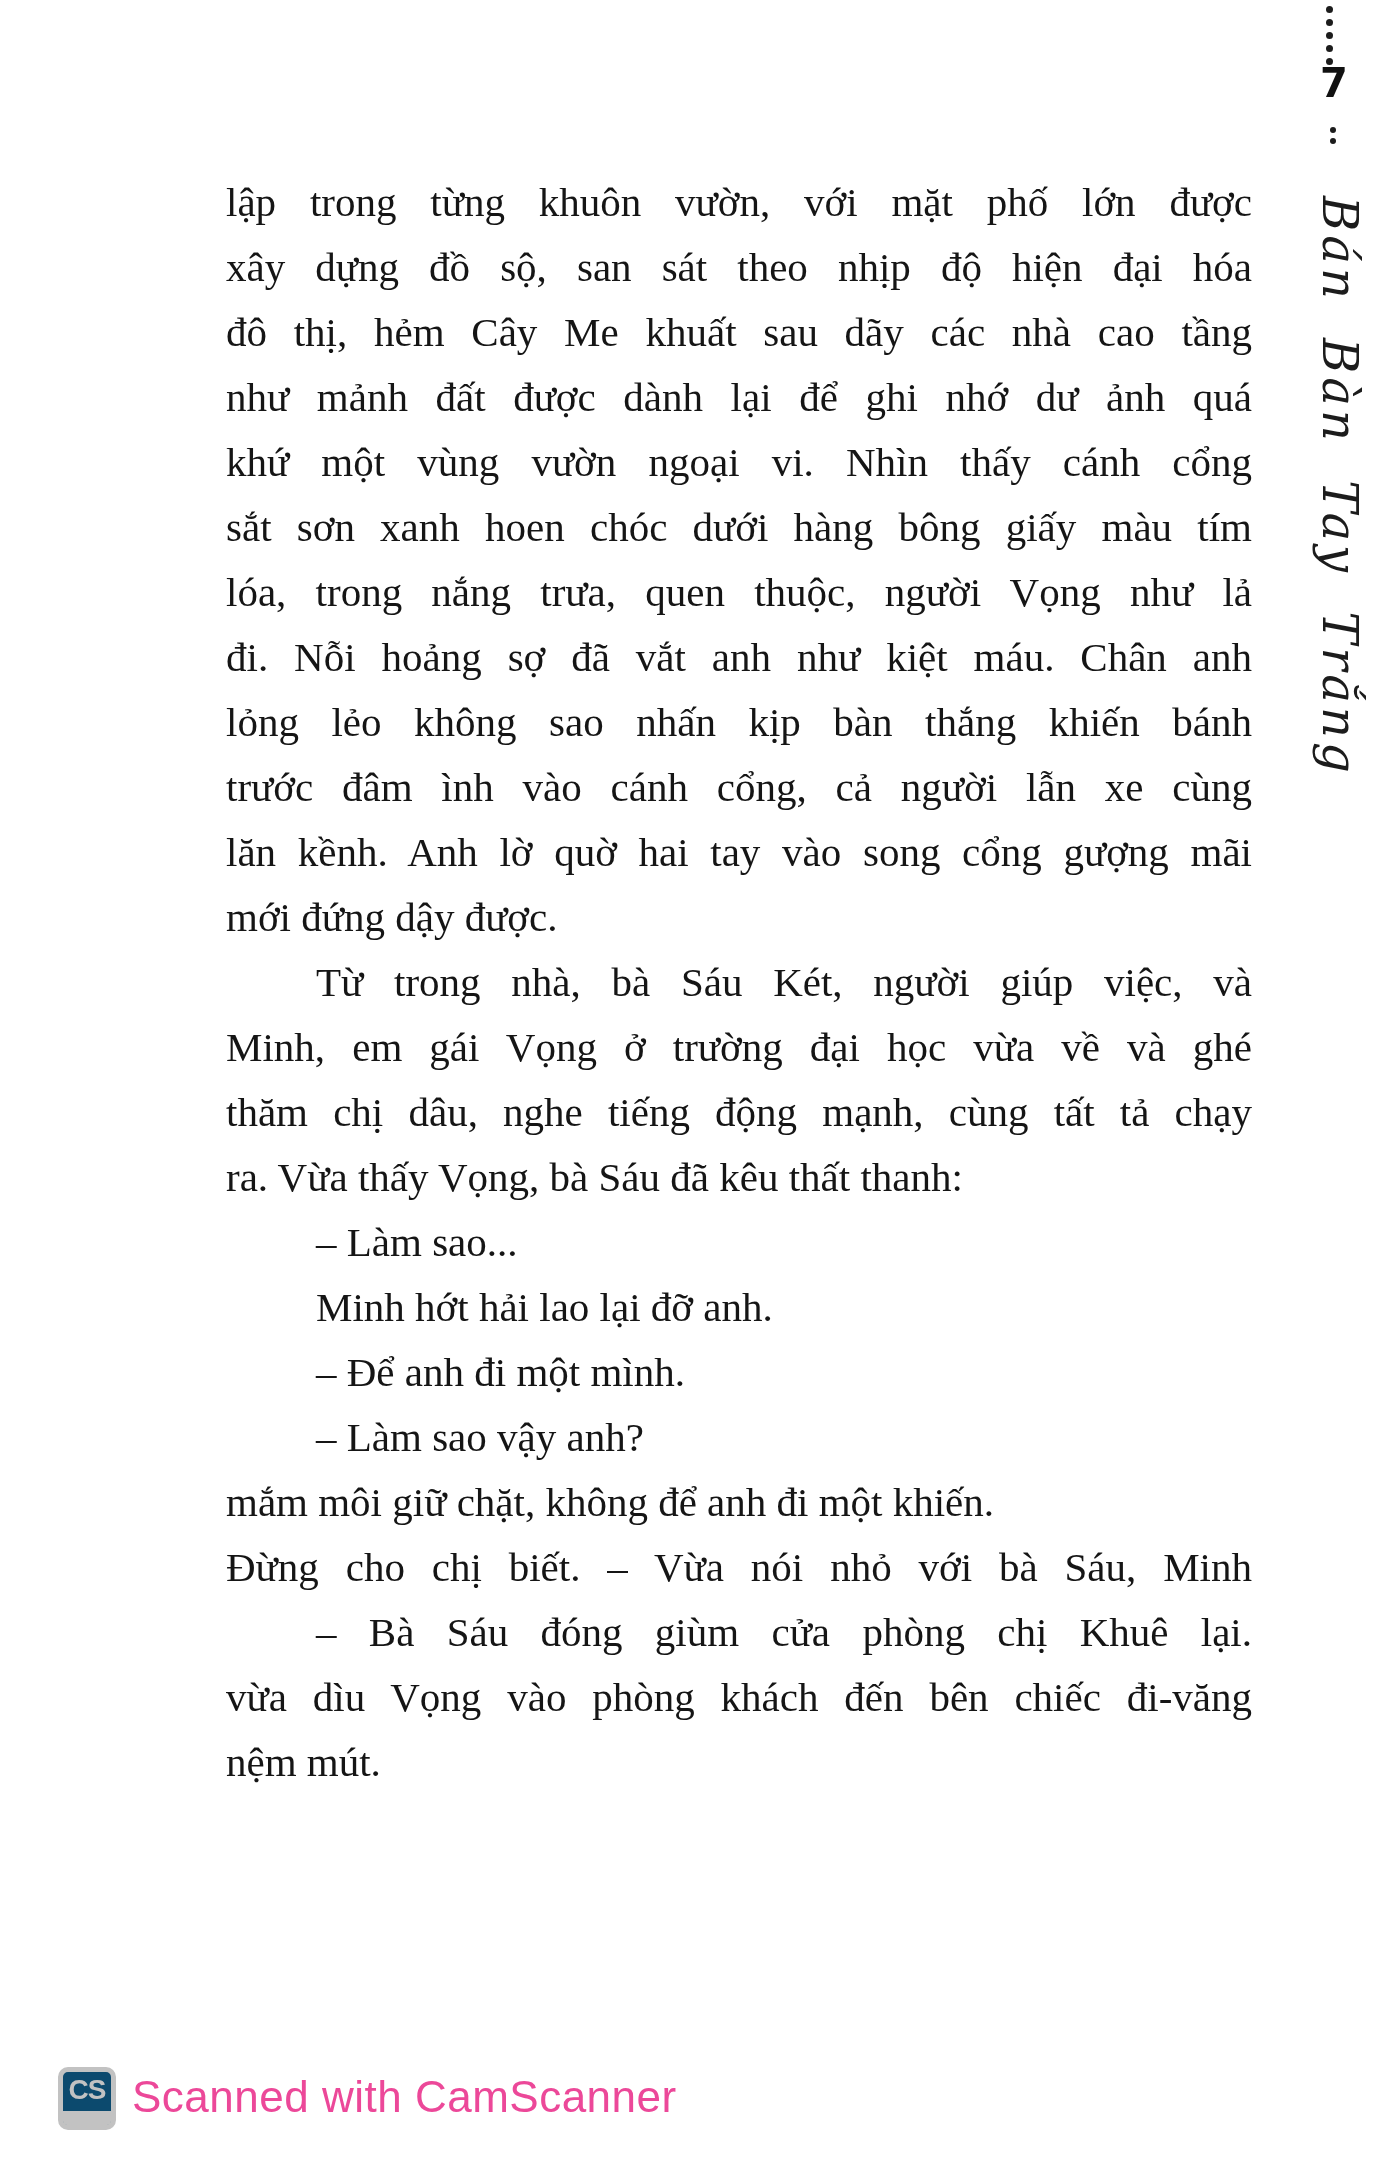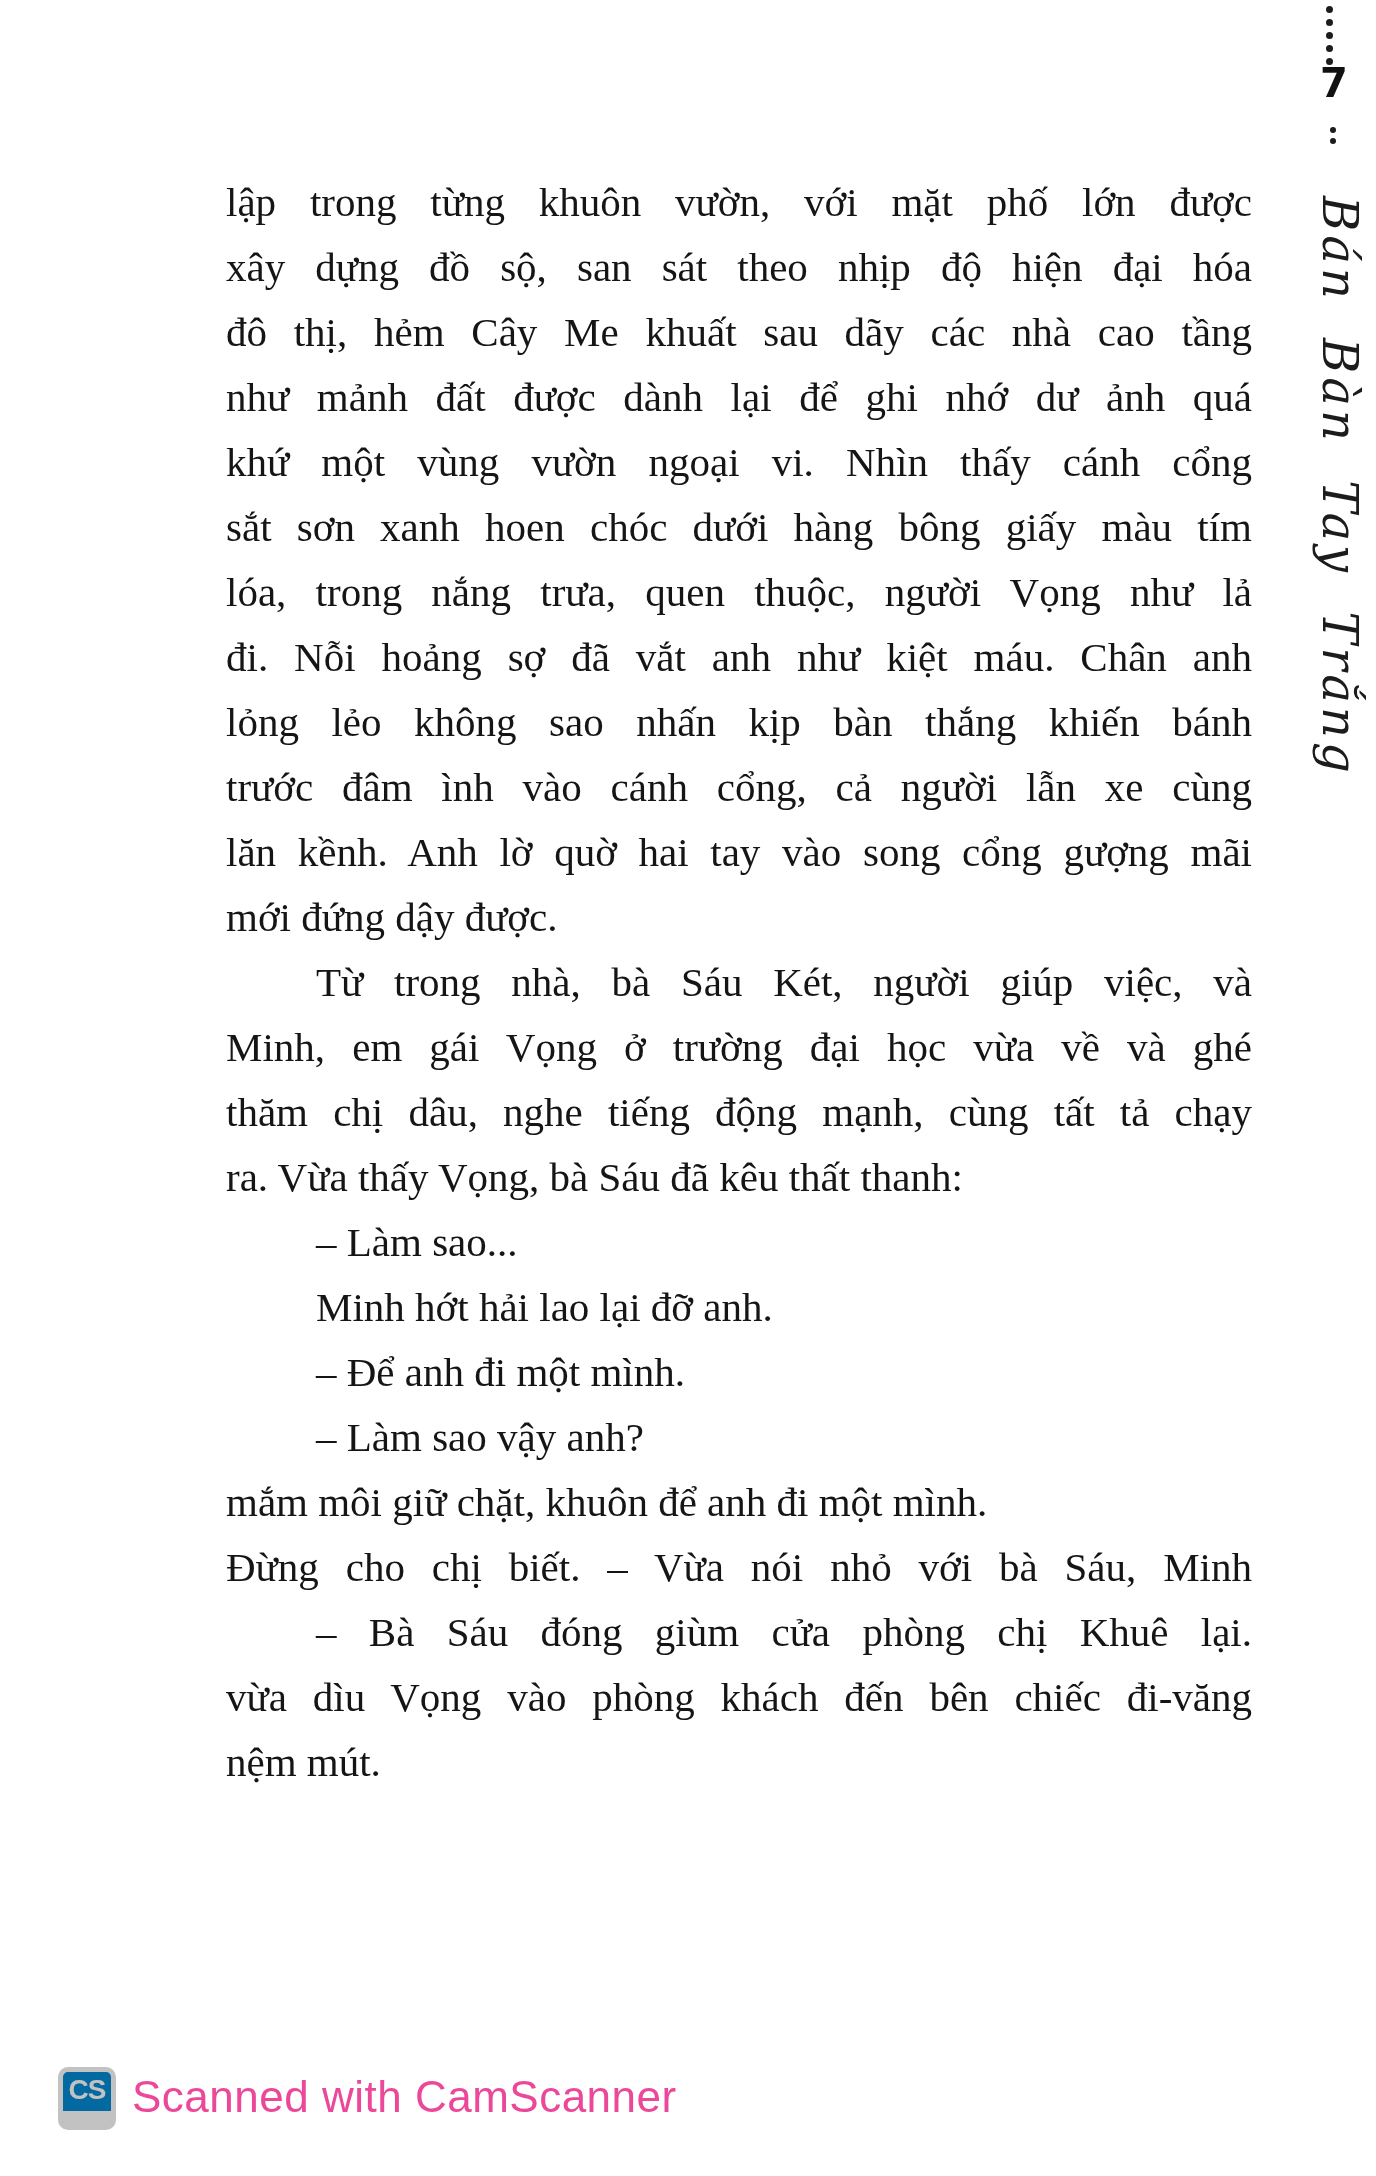--- a/index.html
+++ b/index.html
@@ -83,21 +83,21 @@
   
   .cs-logo {
     position: absolute;
     left: 58px;
     top: 2067px;
     width: 58px;
     height: 63px;
     box-sizing: border-box;
     border: 5px solid #c2c2c2;
     border-radius: 10px;
-    background: #0369a1;
+    background: #0c4a6e;
   }
   .cs-logo .cs-text {
     position: absolute;
     left: 0; right: 0;
     top: 2px;
     text-align: center;
     font-family: "Liberation Sans", sans-serif;
     font-weight: bold;
     font-size: 28px;
     letter-spacing: -1px;
@@ -156,21 +156,21 @@
     <div class="line j">lăn kềnh. Anh lờ quờ hai tay vào song cổng gượng mãi</div>
     <div class="line">mới đứng dậy được.</div>
     <div class="line ind j">Từ trong nhà, bà Sáu Két, người giúp việc, và</div>
     <div class="line j">Minh, em gái Vọng ở trường đại học vừa về và ghé</div>
     <div class="line j">thăm chị dâu, nghe tiếng động mạnh, cùng tất tả chạy</div>
     <div class="line">ra. Vừa thấy Vọng, bà Sáu đã kêu thất thanh:</div>
     <div class="line ind">– Làm sao...</div>
     <div class="line ind">Minh hớt hải lao lại đỡ anh.</div>
     <div class="line ind">– Để anh đi một mình.</div>
     <div class="line ind">– Làm sao vậy anh?</div>
-    <div class="line">mắm môi giữ chặt, khuôn để anh đi một mình.</div>
+    <div class="line">mắm môi giữ chặt, không để anh đi một khiến.</div>
     <div class="line j">Đừng cho chị biết. – Vừa nói nhỏ với bà Sáu, Minh</div>
     <div class="line ind j">– Bà Sáu đóng giùm cửa phòng chị Khuê lại.</div>
     <div class="line j">vừa dìu Vọng vào phòng khách đến bên chiếc đi-văng</div>
     <div class="line">nệm mút.</div>
   </div>
 
   <div class="cs-logo">
     <span class="cs-text">CS</span>
     <span class="cs-bar"></span>
   </div>

